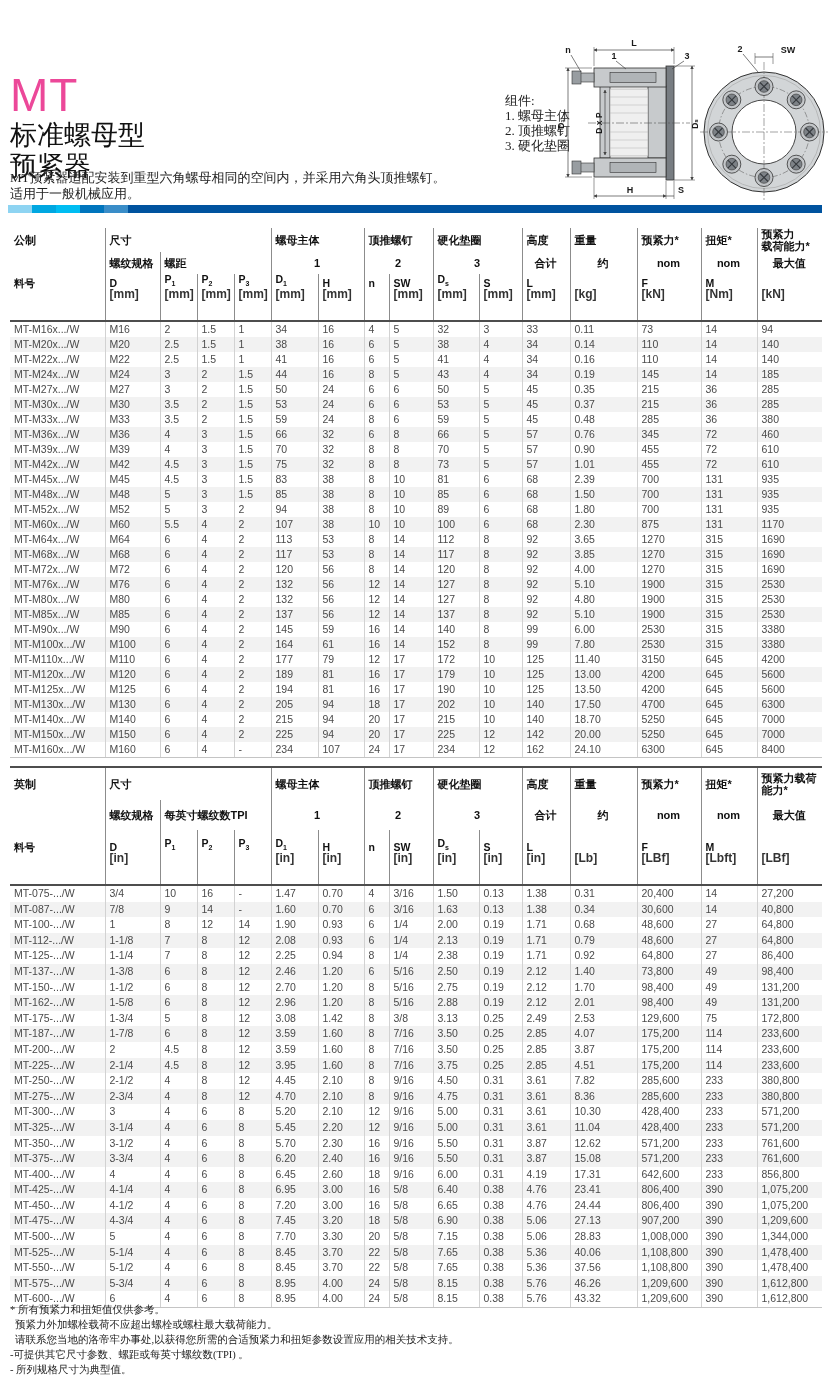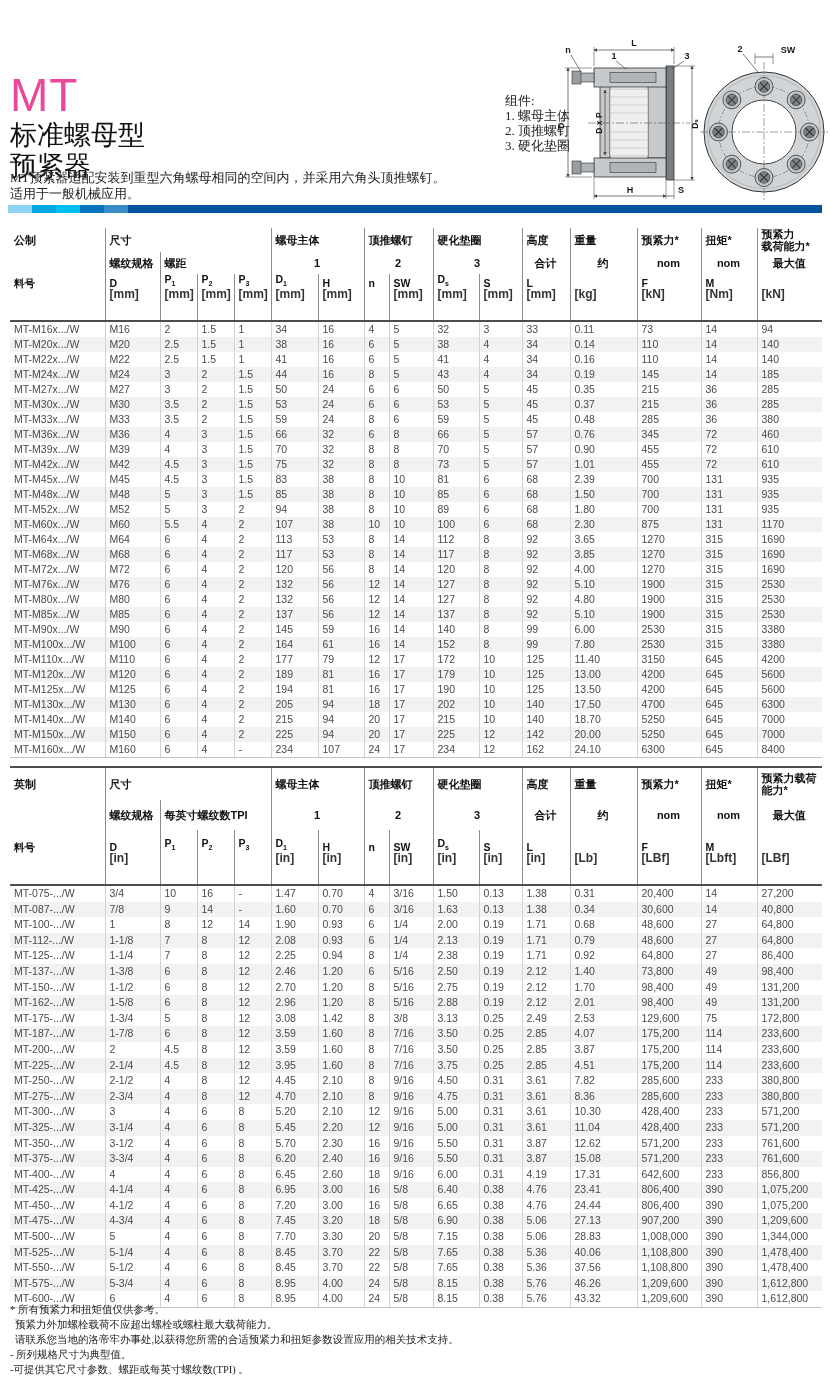--- a/index.html
+++ b/index.html
@@ -1443,17 +1443,17 @@
             <td>1,612,800</td>
           </tr>
         </tbody>
       </table>
   </div>
 
   <div class="footnotes">
       <div class="fn-line">* 所有预紧力和扭矩值仅供参考。</div>
       <div class="fn-line">预紧力外加螺栓载荷不应超出螺栓或螺柱最大载荷能力。</div>
       <div class="fn-line">请联系您当地的洛帝牢办事处,以获得您所需的合适预紧力和扭矩参数设置应用的相关技术支持。</div>
+      <div class="fn-line">-可提供其它尺寸参数、螺距或每英寸螺纹数(TPI) 。</div>
       <div class="fn-line">- 所列规格尺寸为典型值。</div>
-      <div class="fn-line">-可提供其它尺寸参数、螺距或每英寸螺纹数(TPI) 。</div>
     </div>
 
 </div>
 
 </body></html>

